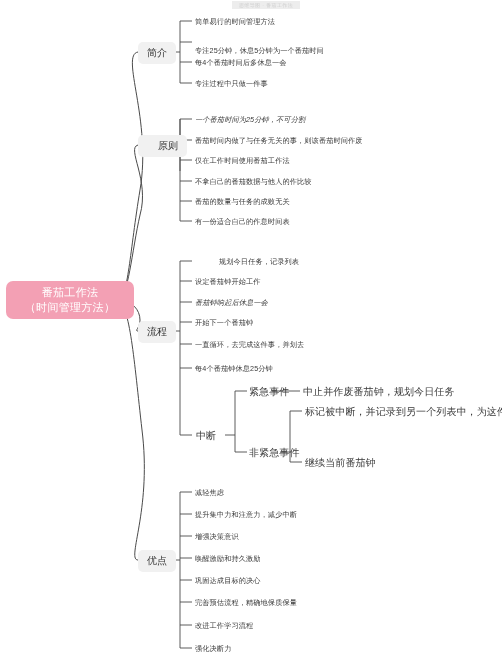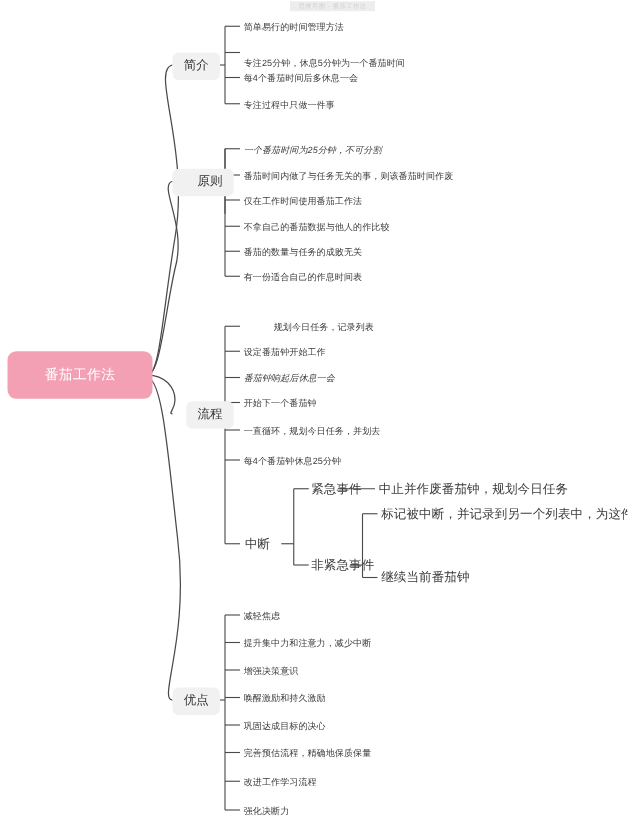--- a/index.html
+++ b/index.html
@@ -24,21 +24,21 @@
     text-align:center;
     letter-spacing:.4px;
     white-space:nowrap;
     overflow:hidden;
   }
 
   .node{position:absolute;white-space:nowrap;}
 
   .root{
     left:6px;top:281px;
-    width:116px;height:38px;
+    width:128px;height:38px;
     background:#f3a0b4;
     border-radius:7px;
     color:#ffffff;
     font-size:11px;
     line-height:15px;
     text-align:center;
     display:flex;flex-direction:column;
     align-items:center;justify-content:center;
     letter-spacing:.3px;
   }
@@ -132,48 +132,49 @@
       <path d="M180,558 L192,558"></path>
       <path d="M180,580 L192,580"></path>
       <path d="M180,602 L192,602"></path>
       <path d="M180,625 L192,625"></path>
       <path d="M180,648 L192,648"></path>
     </g>
   </svg>
 
   <div class="node root">
     <span>番茄工作法</span>
+    <span>（时间管理方法）</span>
   </div>
 
   <div class="node branch" style="left:138px;top:42px;">
     <span>简介</span>
   </div>
   <div class="node leaf" style="left:195px;top:17px;"><span>简单易行的时间管理方法</span></div>
   <div class="node leaf" style="left:195px;top:46px;"><span>专注25分钟，休息5分钟为一个番茄时间</span></div>
   <div class="node leaf" style="left:195px;top:58px;"><span>每4个番茄时间后多休息一会</span></div>
   <div class="node leaf" style="left:195px;top:79px;"><span>专注过程中只做一件事</span></div>
 
   <div class="node branch" style="left:138px;top:135px;padding-left:20px;">
     <span>原则</span>
   </div>
   <div class="node leaf" style="left:195px;top:115px;font-style:italic;"><span>一个番茄时间为25分钟，不可分割</span></div>
   <div class="node leaf" style="left:195px;top:136px;"><span>番茄时间内做了与任务无关的事，则该番茄时间作废</span></div>
   <div class="node leaf" style="left:195px;top:156px;"><span>仅在工作时间使用番茄工作法</span></div>
   <div class="node leaf" style="left:195px;top:177px;"><span>不拿自己的番茄数据与他人的作比较</span></div>
   <div class="node leaf" style="left:195px;top:197px;"><span>番茄的数量与任务的成败无关</span></div>
   <div class="node leaf" style="left:195px;top:217px;text-align:right;"><span>有一份适合自己的作息时间表</span></div>
 
-  <div class="node branch" style="left:138px;top:321px;margin-left:11px;">
+  <div class="node branch" style="left:138px;top:321px;">
     <span>流程</span>
   </div>
   <div class="node leaf" style="left:195px;top:257px;margin-left:24px;"><span>规划今日任务，记录列表</span></div>
   <div class="node leaf" style="left:195px;top:277px;"><span>设定番茄钟开始工作</span></div>
   <div class="node leaf" style="left:195px;top:298px;font-style:italic;"><span>番茄钟响起后休息一会</span></div>
   <div class="node leaf" style="left:195px;top:318px;"><span>开始下一个番茄钟</span></div>
-  <div class="node leaf" style="left:195px;top:340px;"><span>一直循环，规划今日任务，并划去</span></div>
+  <div class="node leaf" style="left:195px;top:340px;"><span>一直循环，去完成这件事，并划去</span></div>
   <div class="node leaf" style="left:195px;top:364px;"><span>每4个番茄钟休息25分钟</span></div>
 
   <div class="node sub" style="left:196px;top:431px;"><span>中断</span></div>
 
   <div class="node sub" style="left:249px;top:387px;"><span>紧急事件</span></div>
   <div class="node sub" style="left:303px;top:387px;"><span>中止并作废番茄钟，规划今日任务</span></div>
 
   <div class="node sub" style="left:249px;top:448px;"><span>非紧急事件</span></div>
   <div class="node sub" style="left:305px;top:407px;"><span>标记被中断，并记录到另一个列表中，为这件事安排之后的番茄钟</span></div>
   <div class="node sub" style="left:305px;top:458px;"><span>继续当前番茄钟</span></div>

